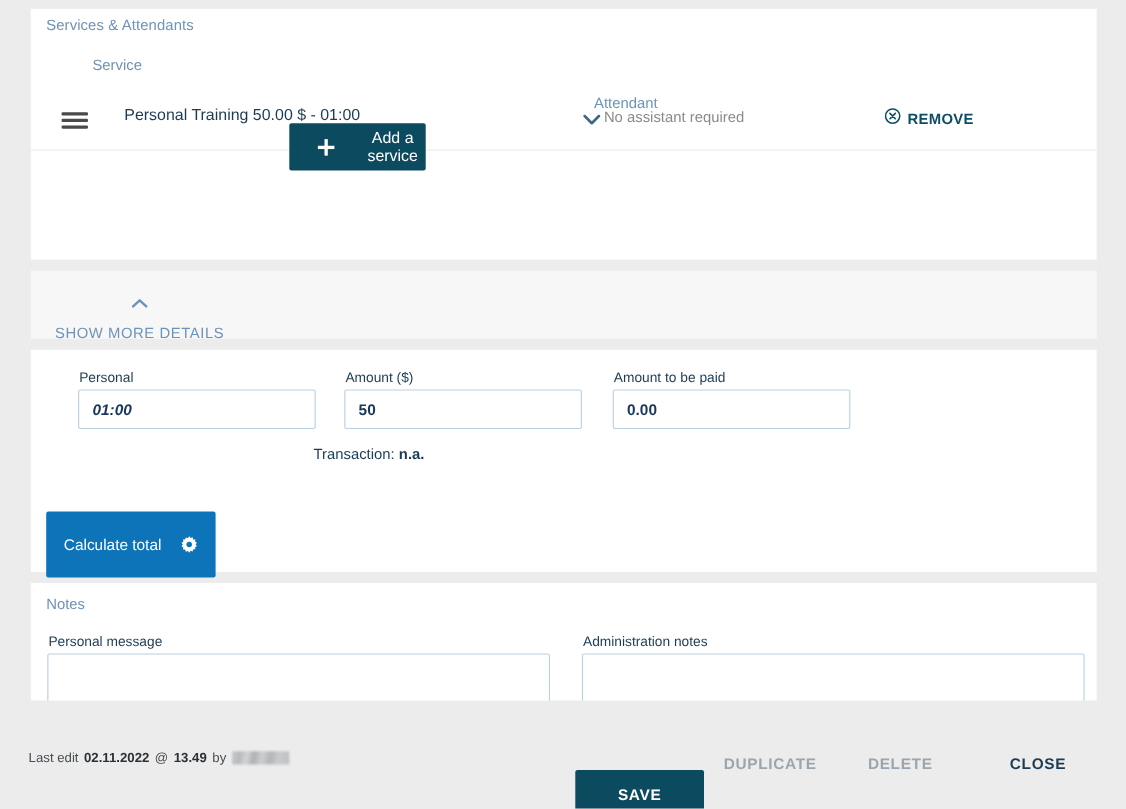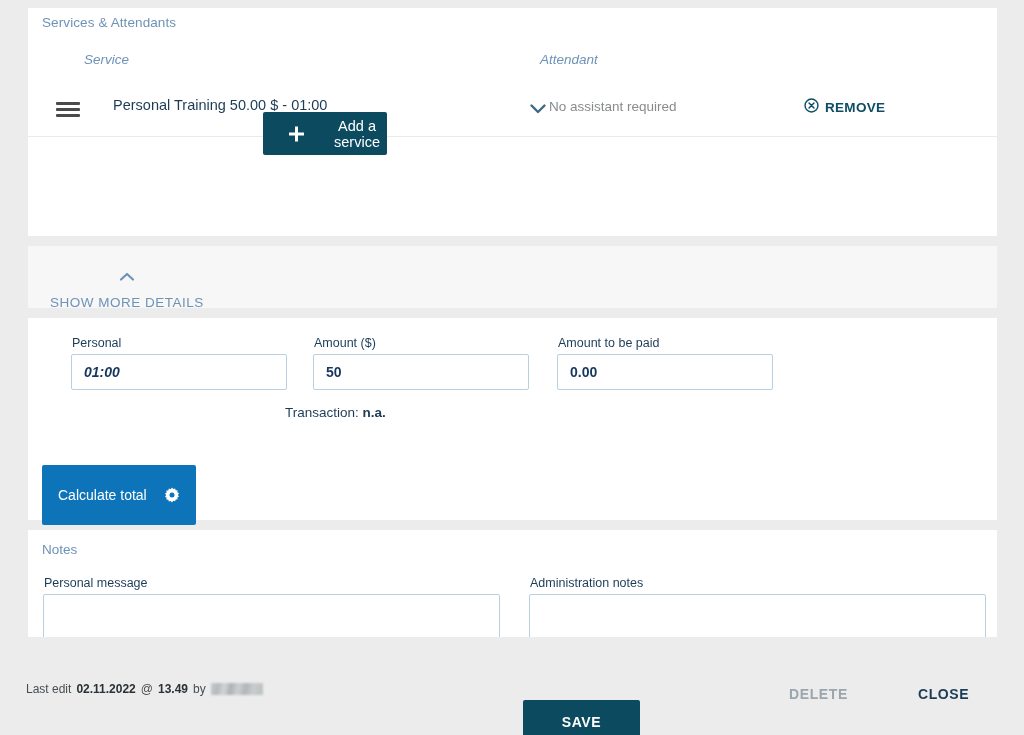--- a/index.html
+++ b/index.html
@@ -41,24 +41,23 @@
     font-size: 13.5px;
     color: #6e93b8;
     letter-spacing: .1px;
   }
 
   .col-head {
     position: absolute;
     top: 44px;
     font-size: 13.5px;
     color: #6e93b8;
-    font-style: italic;
   }
   #head-service   { left: 56px; }
-  #head-attendant { left: 512px; }
+  #head-attendant { left: 512px; margin-top: 34px; }
 
   .service-row {
     position: absolute;
     left: 0; top: 76px;
     width: 969px; height: 53px;
     border-bottom: 1px solid #eaeaea;
   }
 
   #drag-handle {
     position: absolute;
@@ -418,16 +417,17 @@
       <span>Last edit</span>
       <b>02.11.2022</b>
       <span>@</span>
       <b>13.49</b>
       <span>by</span>
       <span id="last-edit-user-redacted"></span>
     </div>
   </div>
 
   <button class="footer-btn" id="save-button">SAVE</button>
+  <button class="footer-btn" id="duplicate-button">DUPLICATE</button>
   <button class="footer-btn" id="delete-button">DELETE</button>
   <button class="footer-btn" id="close-button">CLOSE</button>
 
 </div>
 
 </body></html>

